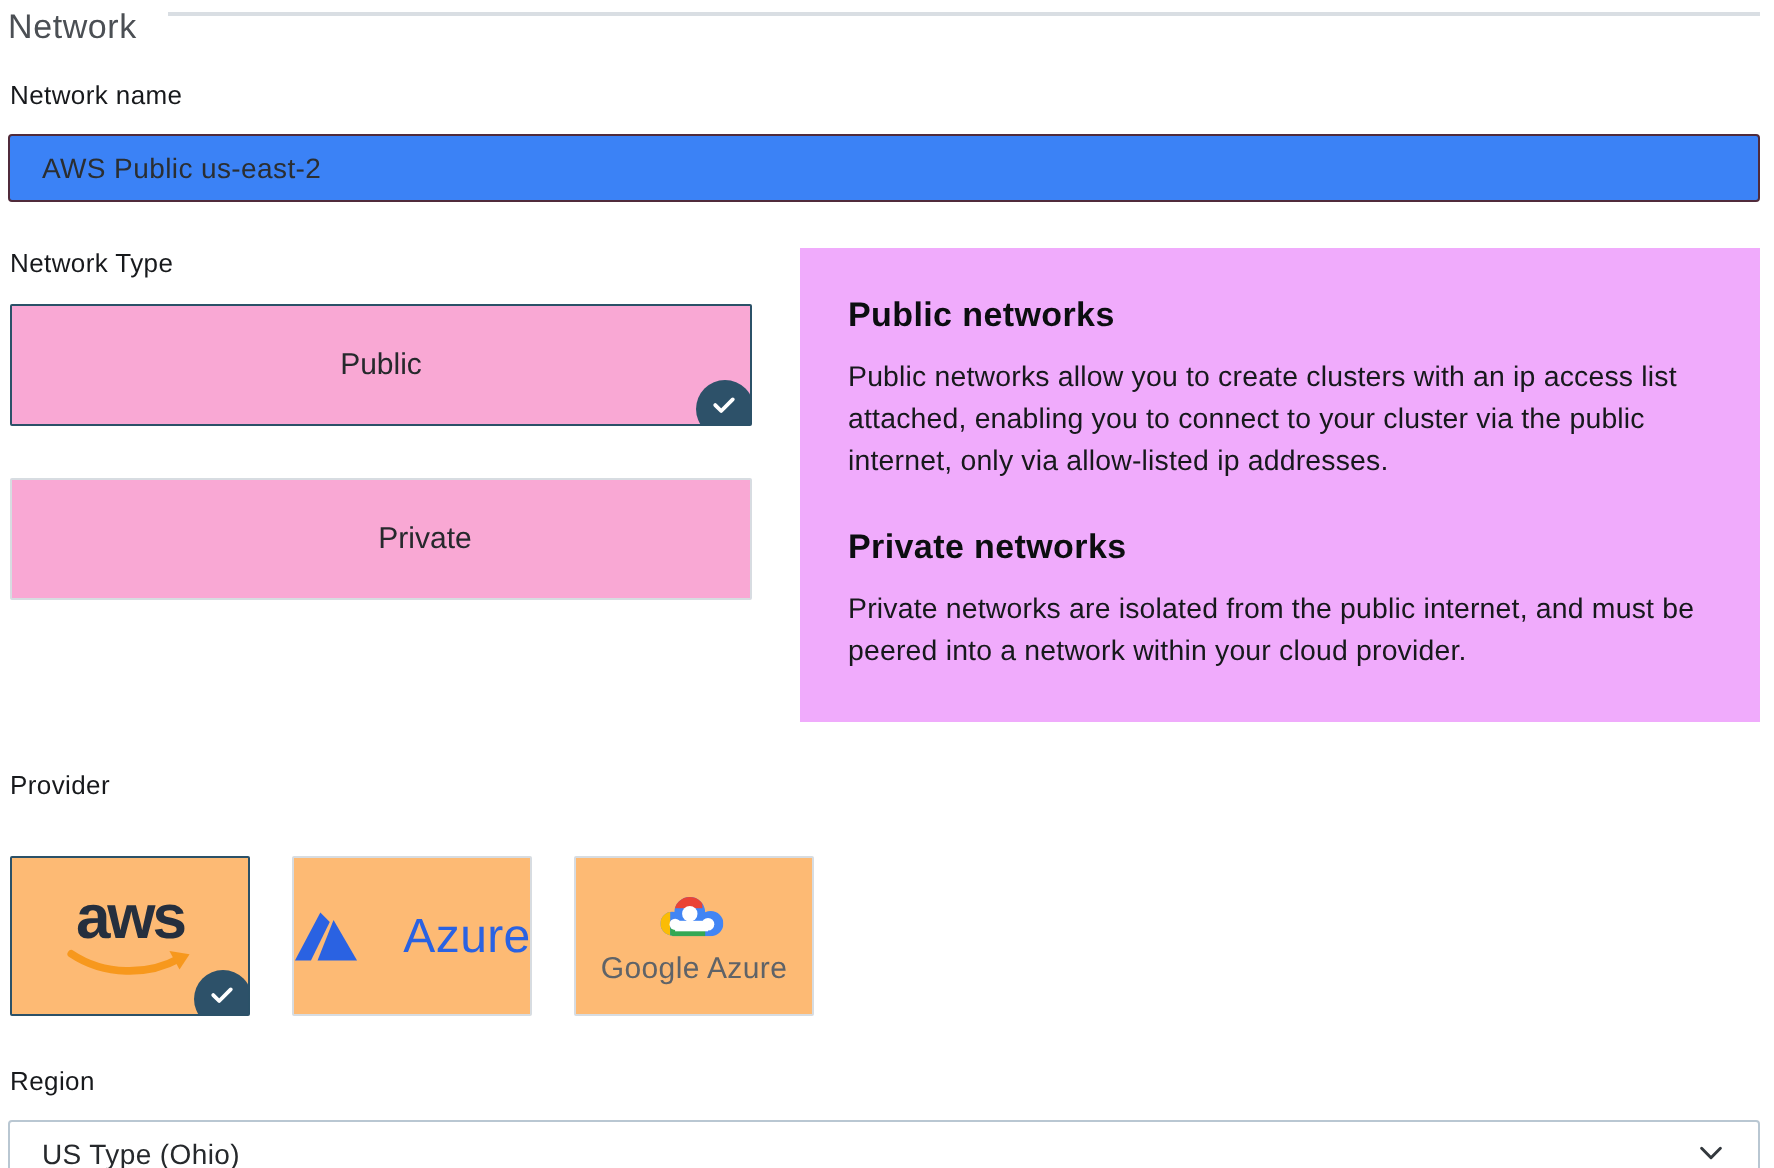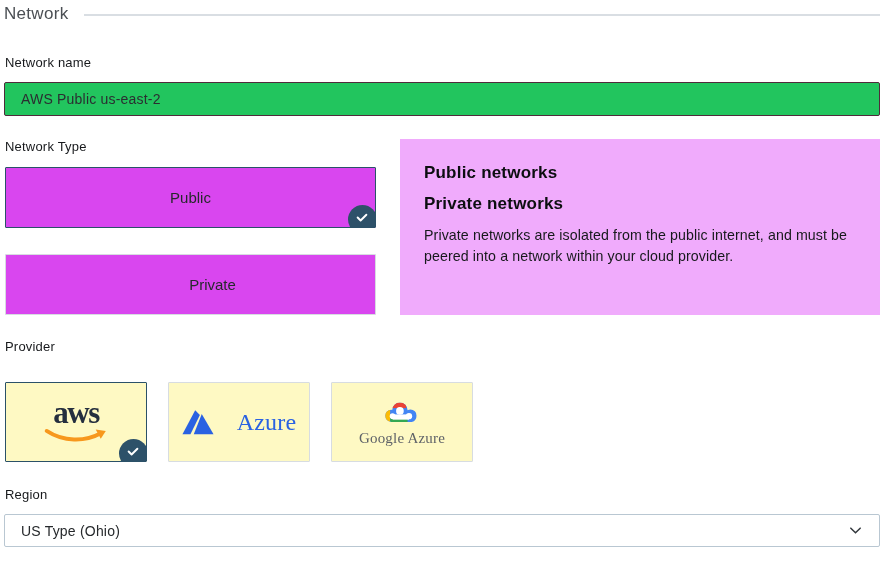--- a/index.html
+++ b/index.html
@@ -6,45 +6,45 @@
   html, body { width: 887px; height: 584px; }
   body {
     font-family: "Liberation Sans", sans-serif;
     background: #ffffff;
     color: #1f2328;
     overflow: hidden;
   }
   .wrap { padding: 2px 7px 0 4px; }
 
   
-  .section-head { display: flex; align-items: center; gap: 16px; margin-top: 2px; }
+  .section-head { display: flex; align-items: flex-start; gap: 16px; margin-top: 2px; }
   .section-title { font-size: 17px; font-weight: 400; color: #4b4f54; letter-spacing: .3px; }
   .section-rule { flex: 1; height: 2px; background: #d9dee3; margin-top: 2px; }
 
   
   .field-label { display: block; font-size: 13px; color: #17191c; letter-spacing: .2px; }
-  .lbl-name { margin: 31px 0 12px 1px; }
+  .lbl-name { margin: 16px 0 12px 1px; }
 
   
   .text-input {
     width: 100%; height: 34px;
     border: 1px solid #502b3b; border-radius: 2px;
     padding: 0 16px; font-size: 14px; color: #2b2e31;
     font-family: "Liberation Sans", sans-serif;
-    letter-spacing: .2px; outline: none; background: #22c55e;
+    letter-spacing: .2px; outline: none; background: #3b82f6;
   }
 
   
   .nt-row { display: flex; margin-top: 23px; }
   .nt-left { width: 372px; flex: none; margin-right: 24px; }
   .nt-left .field-label { margin: 0 0 13px 1px; }
   .type-card {
     position: relative; overflow: hidden;
     height: 61px; margin-left: 1px;
-    border: 1px solid #d7dce1; border-radius: 1px; background: #d946ef;
+    border: 1px solid #d7dce1; border-radius: 1px; background: #f9a8d4;
     display: flex; align-items: center; justify-content: center;
     font-size: 15px; color: #26292c; cursor: pointer;
   }
   .type-card + .type-card { margin-top: 26px; padding-left: 44px; }
   .type-card.selected { border-color: #2b5168; }
 
   .badge {
     position: absolute; right: -2px; bottom: -7px;
     width: 29px; height: 29px; border-radius: 50%;
     background: #2d5169;
@@ -60,33 +60,32 @@
   }
   .info-panel h3 { font-size: 17px; font-weight: 700; color: #0c0e10; margin: 0 0 11px; letter-spacing: .2px; }
   .info-panel p  { font-size: 14.2px; line-height: 21px; color: #17191c; margin: 0 0 22px; letter-spacing: .1px; }
   .info-panel p:last-child { margin-bottom: 0; }
 
   
   .lbl-provider { margin: 24px 0 28px 1px; }
   .provider-cards { display: flex; gap: 20px; }
   .p-card {
     position: relative; overflow: hidden;
-    width: 142px; height: 80px; margin-left: 1px;
-    border: 1px solid #d7dce1; border-radius: 1px; background: #fef9c3;
+    width: 120px; height: 80px; margin-left: 1px;
+    border: 1px solid #d7dce1; border-radius: 1px; background: #fdba74;
     display: flex; align-items: center; justify-content: center;
     cursor: pointer;
-    font-family: Liberation Serif, serif;
   }
   .p-card.selected { border-color: #2b5168; }
 
   .aws-logo { display: flex; flex-direction: column; align-items: center; margin-top: -4px; }
   .aws-text { font-size: 31px; font-weight: 700; color: #252f3e; letter-spacing: -1.5px; line-height: 30px; }
   .aws-smile { width: 66px; height: 15px; margin-top: 0px; }
 
-  .azure-logo { display: flex; align-items: center; gap: 23px; }
+  .azure-logo { display: flex; align-items: flex-end; gap: 23px; }
   .azure-tri { width: 32px; height: 29px; }
   .azure-text { font-size: 24px; color: #2a62e2; letter-spacing: .2px; }
 
   .gcp-logo { display: flex; flex-direction: column; align-items: center; gap: 2px; }
   .gcp-cloud { width: 42px; height: 30px; }
   .gcp-text { font-size: 15px; color: #5f6368; letter-spacing: .2px; }
 
   
   .lbl-region { margin: 25px 0 12px 1px; }
   .select {
@@ -124,20 +123,21 @@
         </span>
       </div>
 
       <div class="type-card">
         <span>Private</span>
       </div>
     </div>
 
     <div class="info-panel">
       <h3>Public networks</h3>
+      <p>Public networks allow you to create clusters with an ip access list attached, enabling you to connect to your cluster via the public internet, only via allow-listed ip addresses.</p>
       <h3>Private networks</h3>
       <p>Private networks are isolated from the public internet, and must be peered into a network within your cloud provider.</p>
     </div>
   </div>
 
   <div class="field-label lbl-provider">Provider</div>
 
   <div class="provider-cards">
 
     <div class="p-card selected">

